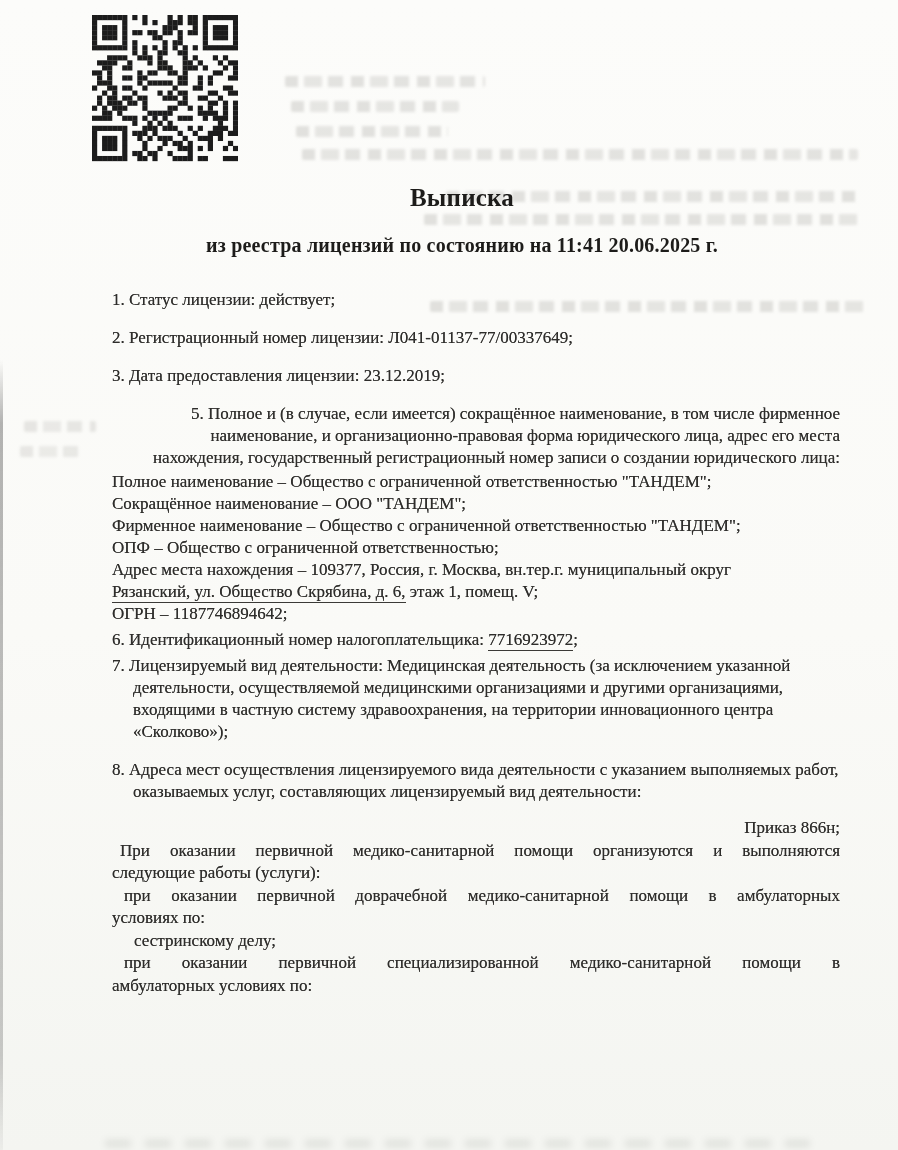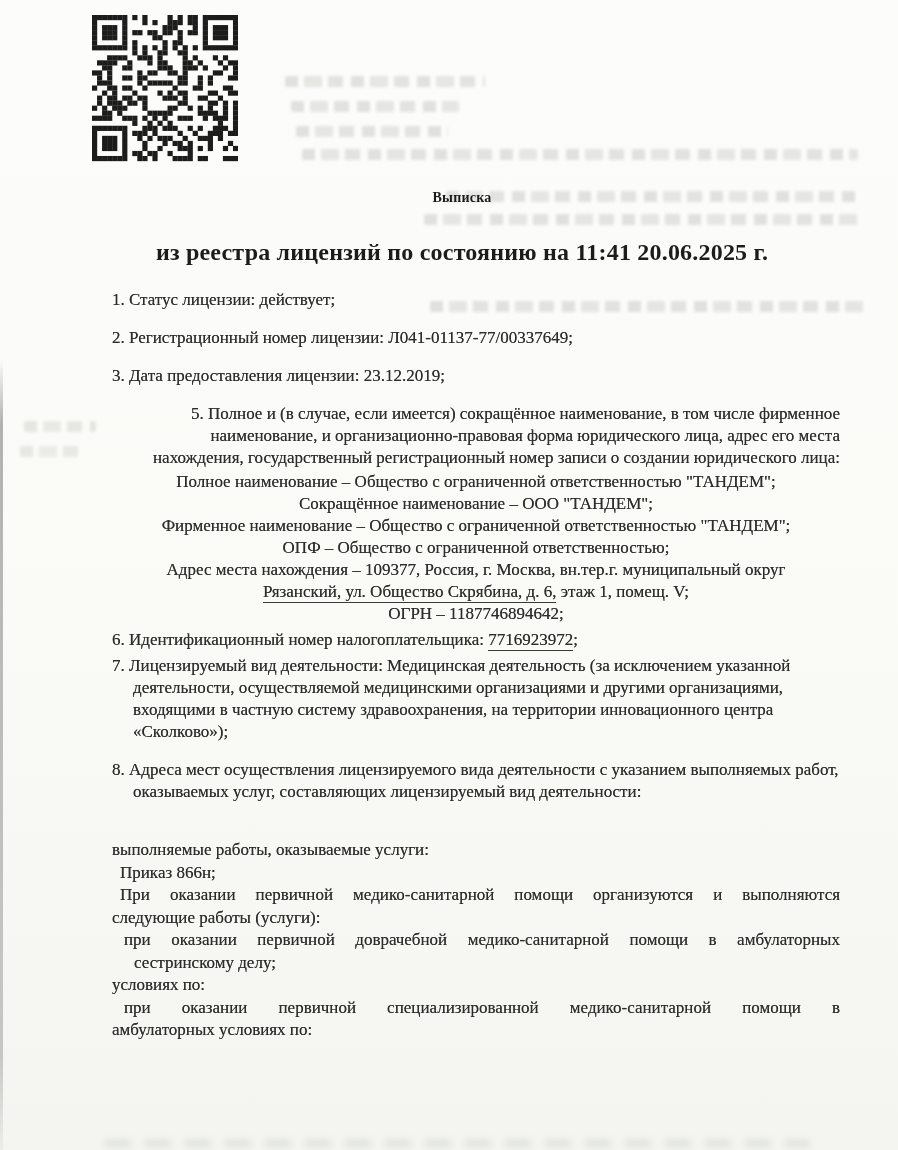--- a/index.html
+++ b/index.html
@@ -35,41 +35,41 @@
   .bleed-band {
     position: absolute; left: 105px; top: 1139px; width: 705px; height: 9px;
     opacity: .22; filter: blur(3px);
     background: repeating-linear-gradient(90deg, rgba(120,125,115,.6) 0 26px, transparent 26px 40px);
   }
   
   .title-block {
     position: absolute; left: 100px; top: 186px; width: 724px;
     text-align: center; font-weight: bold; color: #1d1c1a;
   }
-  .title-line1 { font-size: 14px; line-height: 24px; letter-spacing: .2px; }
-  .title-line2 { font-size: 24px; line-height: 24px; margin-top: 30px; letter-spacing: .2px; }
+  .title-line1 { font-size: 25px; line-height: 24px; letter-spacing: .2px; }
+  .title-line2 { font-size: 20px; line-height: 24px; margin-top: 23px; letter-spacing: .2px; }
   
   .content {
     position: absolute; left: 112px; top: 289px; width: 728px;
     font-size: 17px; line-height: 22px;
     text-shadow: 0 0 .45px rgba(46,45,43,.75);
   }
   .item { margin: 0 0 16px 0; padding-left: 21px; text-indent: -21px; }
   .item.mb2  { margin-bottom: 2px; text-align: right; }
   .item.mb12 { margin-bottom: 4px; }
   .item.mb14 { }
-  .item.mb20 { margin-bottom: 36px; }
+  .item.mb20 { margin-bottom: 14px; }
   .org-block { margin: 0 0 4px 0; }
-  .org-line { line-height: 22px; text-align: center; }
+  .org-line { line-height: 22px; }
   .addr8 { margin: 0; }
   .u { border-bottom: 1.6px solid #38373512; border-bottom-color: #3b3a37; padding-bottom: 1px; }
   .works { line-height: 22.5px; }
   .wline { }
   .j { text-align: justify; text-align-last: justify; }
-  .ind8  { padding-left: 8px; }
+  .ind8  { padding-left: 8px; text-align: right; }
   .ind12 { padding-left: 12px; }
   .ind22 { padding-left: 22px; }
 </style>
 </head>
 <body>
 
 <div class="page">
 
   <div class="page-edge"></div>
 
@@ -504,25 +504,24 @@
     </div>
 
     <div class="item mb12"><span>6.</span> <span>Идентификационный номер налогоплательщика: </span><span class="u">7716923972</span><span>;</span></div>
 
     <div class="item mb14"><span>7.</span> <span>Лицензируемый вид деятельности: Медицинская деятельность (за исключением указанной деятельности, осуществляемой медицинскими организациями и другими организациями, входящими в частную систему здравоохранения, на территории инновационного центра «Сколково»);</span></div>
 
     <div class="item mb20"><span>8.</span> <span>Адреса мест осуществления лицензируемого вида деятельности с указанием выполняемых работ, оказываемых услуг, составляющих лицензируемый вид деятельности:</span></div>
 
 
     <div class="works">
-      <div class="wline">выполняемые работы, оказываемые услуги:</div>
       <div class="wline ind8">Приказ 866н;</div>
       <div class="wline j ind8">При оказании первичной медико-санитарной помощи организуются и выполняются</div>
       <div class="wline">следующие работы (услуги):</div>
       <div class="wline j ind12">при оказании первичной доврачебной медико-санитарной помощи в амбулаторных</div>
+      <div class="wline">условиях по:</div>
       <div class="wline ind22">сестринскому делу;</div>
-      <div class="wline">условиях по:</div>
       <div class="wline j ind12">при оказании первичной специализированной медико-санитарной помощи в</div>
       <div class="wline">амбулаторных условиях по:</div>
     </div>
 
   </div>
 </div>
 
 </body></html>

